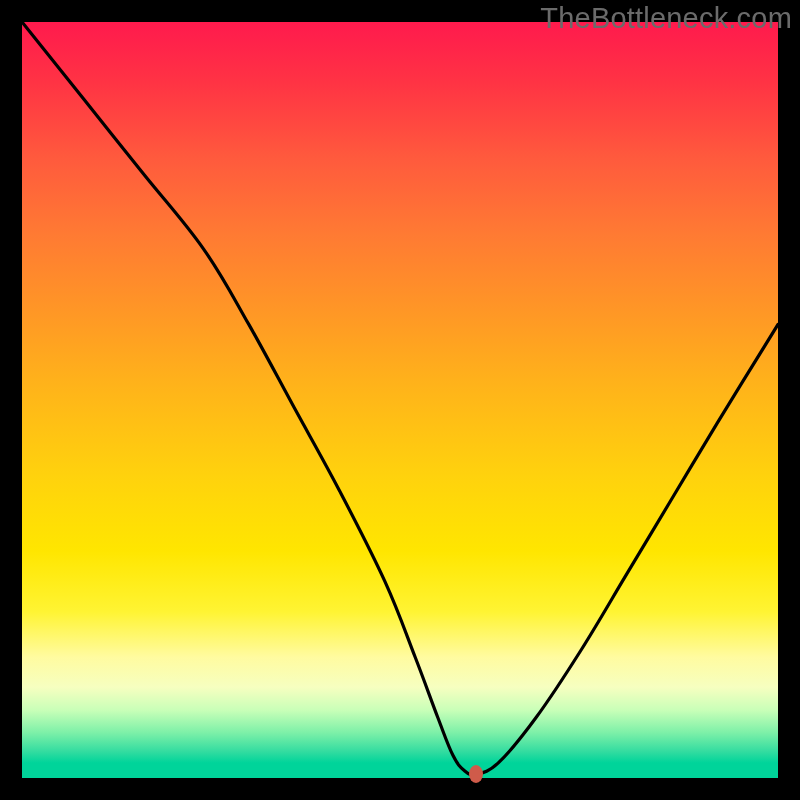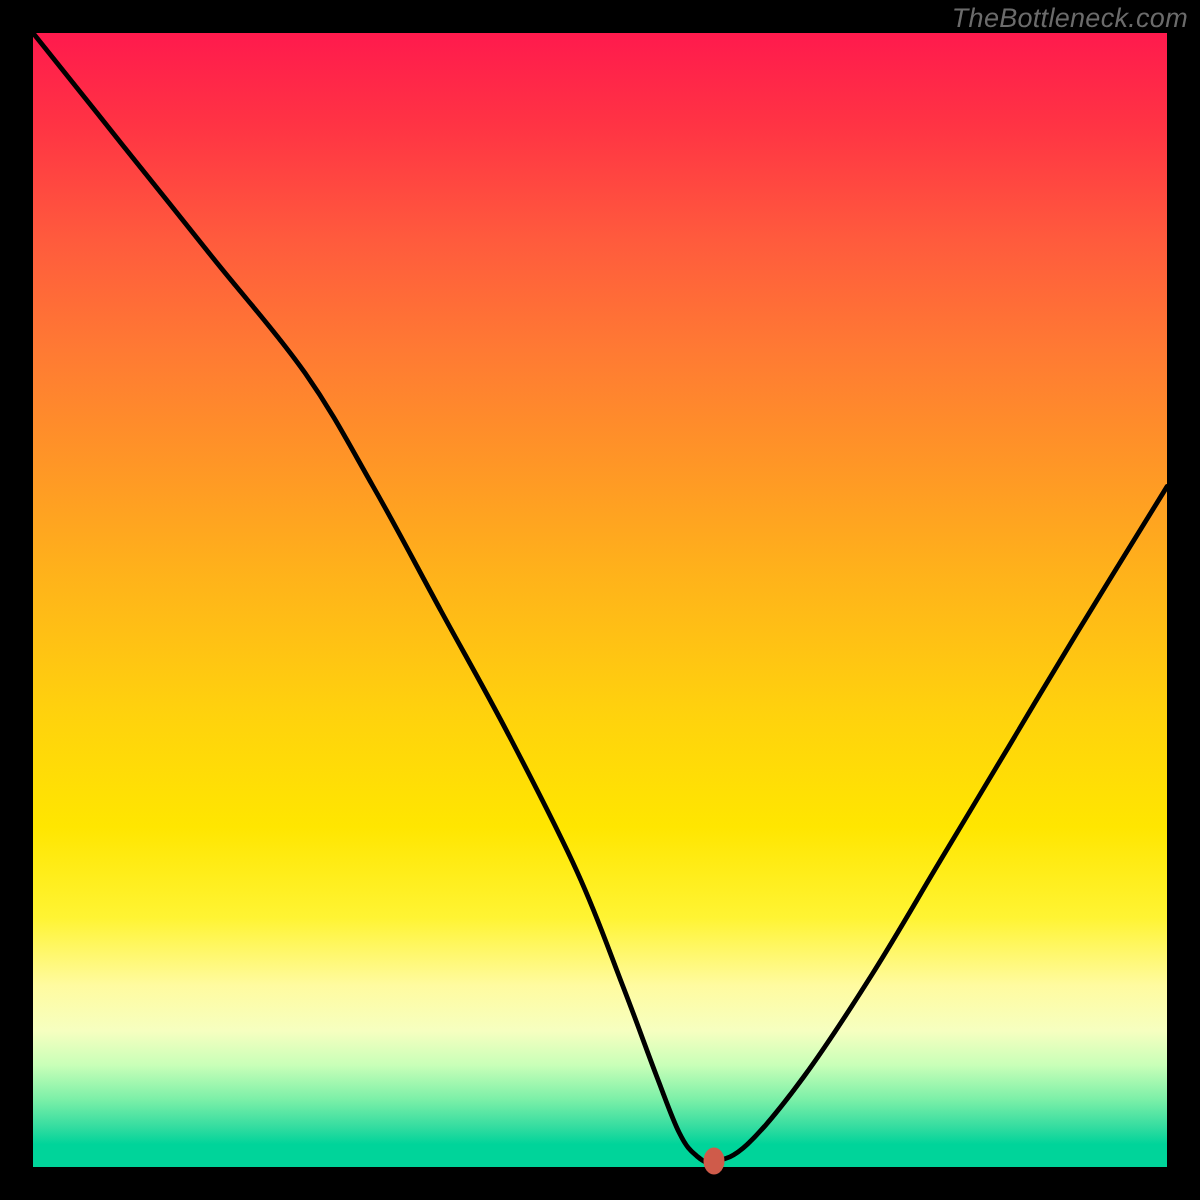--- a/index.html
+++ b/index.html
@@ -34,26 +34,25 @@
       #33dca0 96.5%,
       #00d49a 98%,
       #00d49a 100%
     );
   }
   .watermark {
     position: absolute;
     top: 2px;
     right: 8px;
     color: #6b6b6b;
-    font-size: 18px;
+    font-size: 29px;
     font-weight: 500;
     letter-spacing: 0.2px;
     z-index: 10;
     user-select: none;
-    font-style: italic;
   }
   svg.curve {
     position: absolute;
     left: 22px;
     top: 22px;
     width: 756px;
     height: 756px;
     pointer-events: none;
   }
   .marker {

